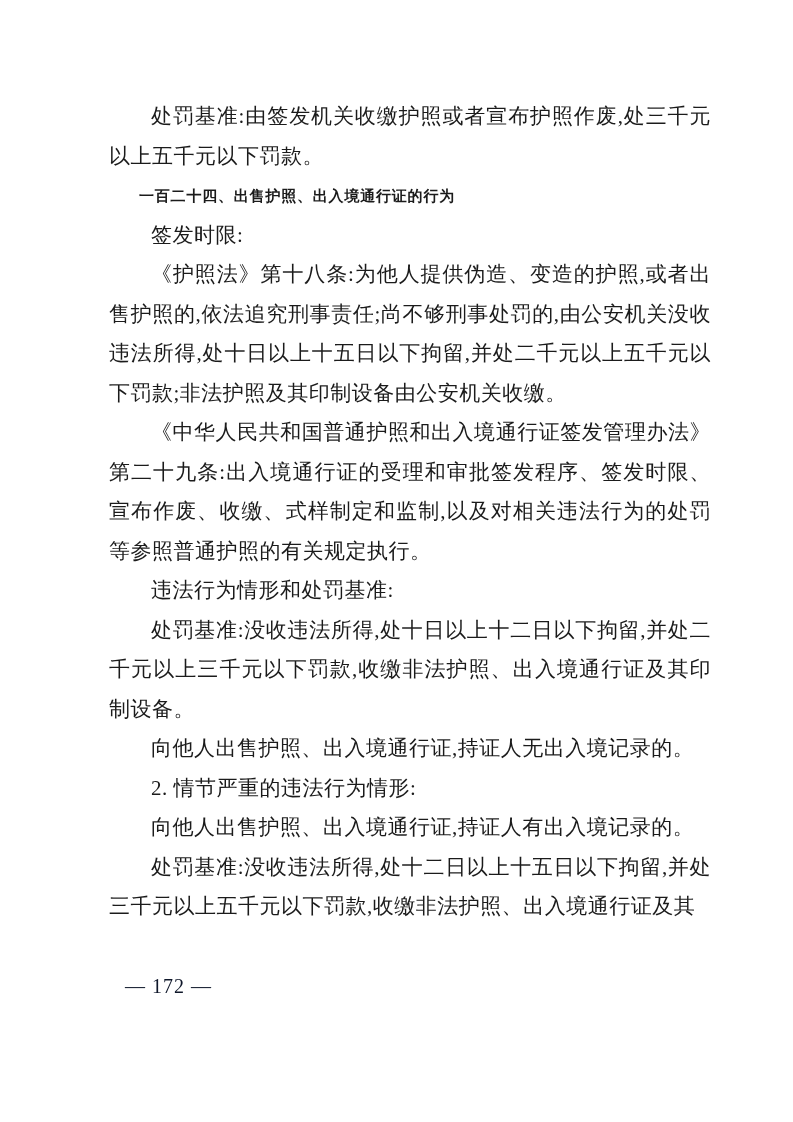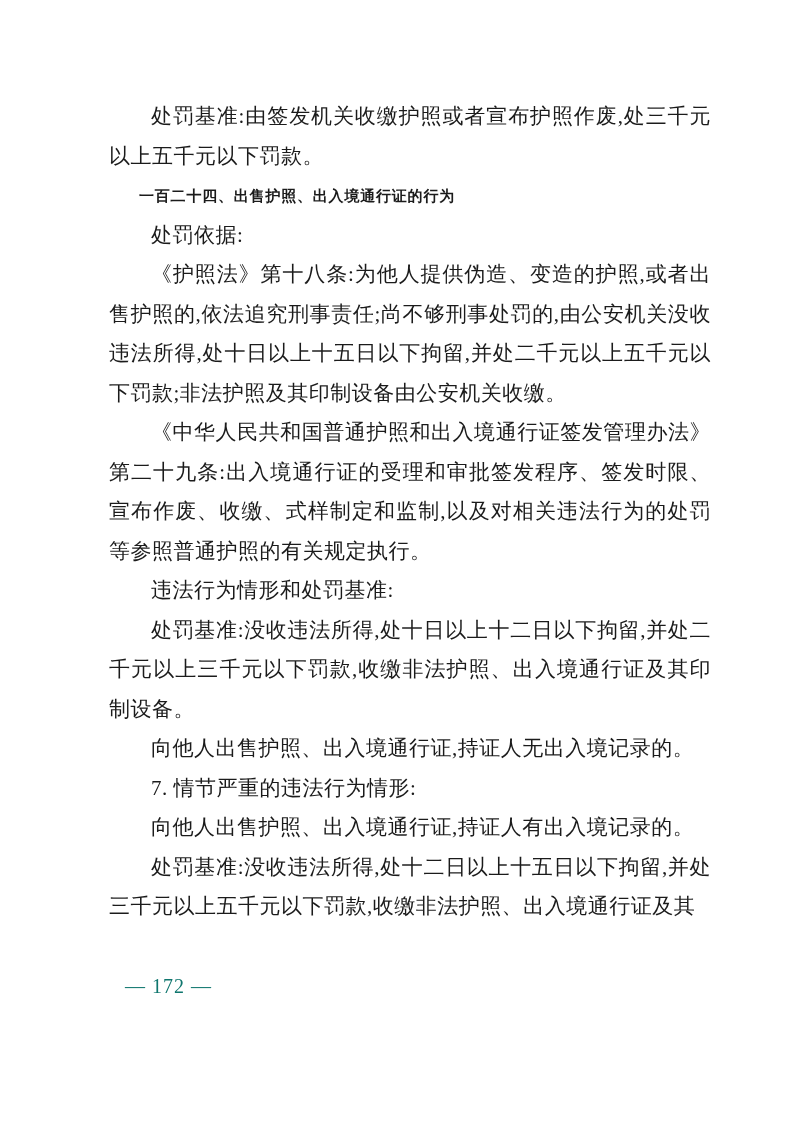--- a/index.html
+++ b/index.html
@@ -38,35 +38,35 @@
     letter-spacing: 0.8px;
     text-align: left;
   }
   .page-number {
     position: absolute;
     left: 125px;
     top: 973px;
     font-size: 20px;
     letter-spacing: 1px;
     line-height: 26px;
-    color: #0f766e;
+    color: #0f172a;
     white-space: nowrap;
   }
 </style>
 </head>
 <body>
 
 <div class="page">
   <div class="text-col">
     <p>处罚基准:由签发机关收缴护照或者宣布护照作废,处三千元以上五千元以下罚款。</p>
     <p class="heading">一百二十四、出售护照、出入境通行证的行为</p>
-    <p>处罚依据:</p>
+    <p>签发时限:</p>
     <p>《护照法》第十八条:为他人提供伪造、变造的护照,或者出售护照的,依法追究刑事责任;尚不够刑事处罚的,由公安机关没收违法所得,处十日以上十五日以下拘留,并处二千元以上五千元以下罚款;非法护照及其印制设备由公安机关收缴。</p>
     <p>《中华人民共和国普通护照和出入境通行证签发管理办法》第二十九条:出入境通行证的受理和审批签发程序、签发时限、宣布作废、收缴、式样制定和监制,以及对相关违法行为的处罚等参照普通护照的有关规定执行。</p>
     <p>违法行为情形和处罚基准:</p>
     <p>处罚基准:没收违法所得,处十日以上十二日以下拘留,并处二千元以上三千元以下罚款,收缴非法护照、出入境通行证及其印制设备。</p>
     <p>向他人出售护照、出入境通行证,持证人无出入境记录的。</p>
-    <p>7. 情节严重的违法行为情形:</p>
+    <p>2. 情节严重的违法行为情形:</p>
     <p>向他人出售护照、出入境通行证,持证人有出入境记录的。</p>
     <p>处罚基准:没收违法所得,处十二日以上十五日以下拘留,并处三千元以上五千元以下罚款,收缴非法护照、出入境通行证及其</p>
   </div>
   <div class="page-number">— 172 —</div>
 </div>
 
 </body></html>

